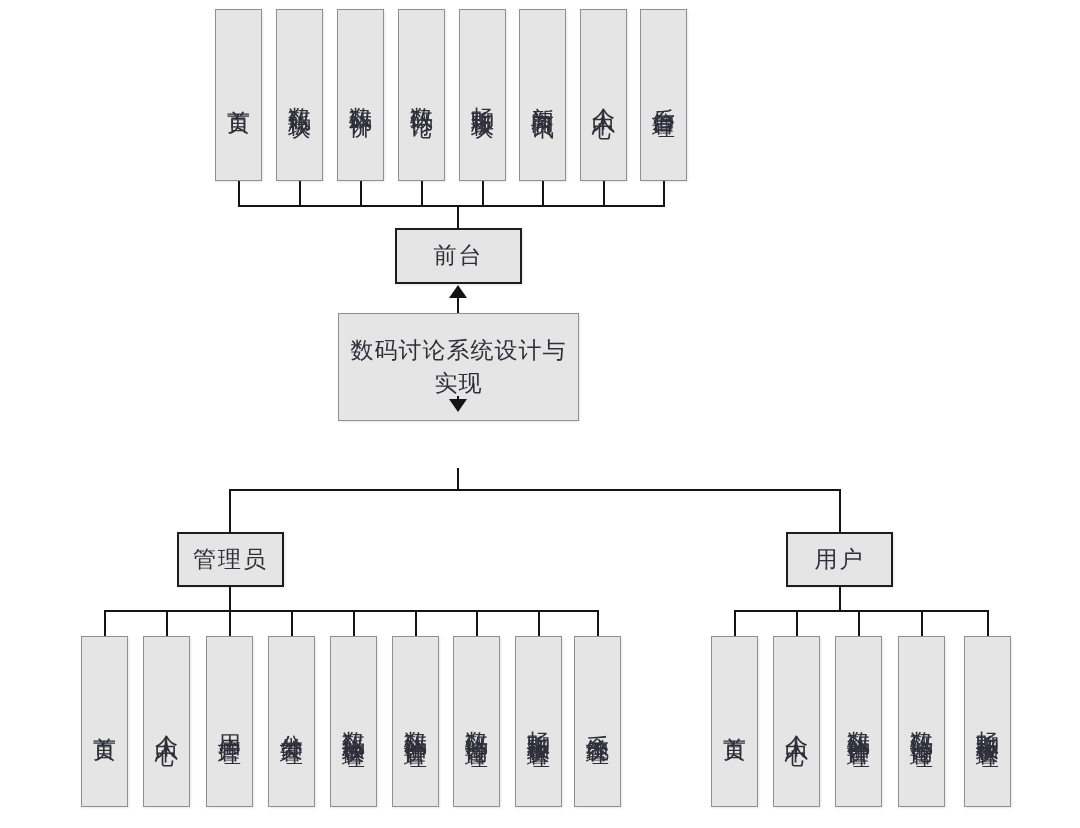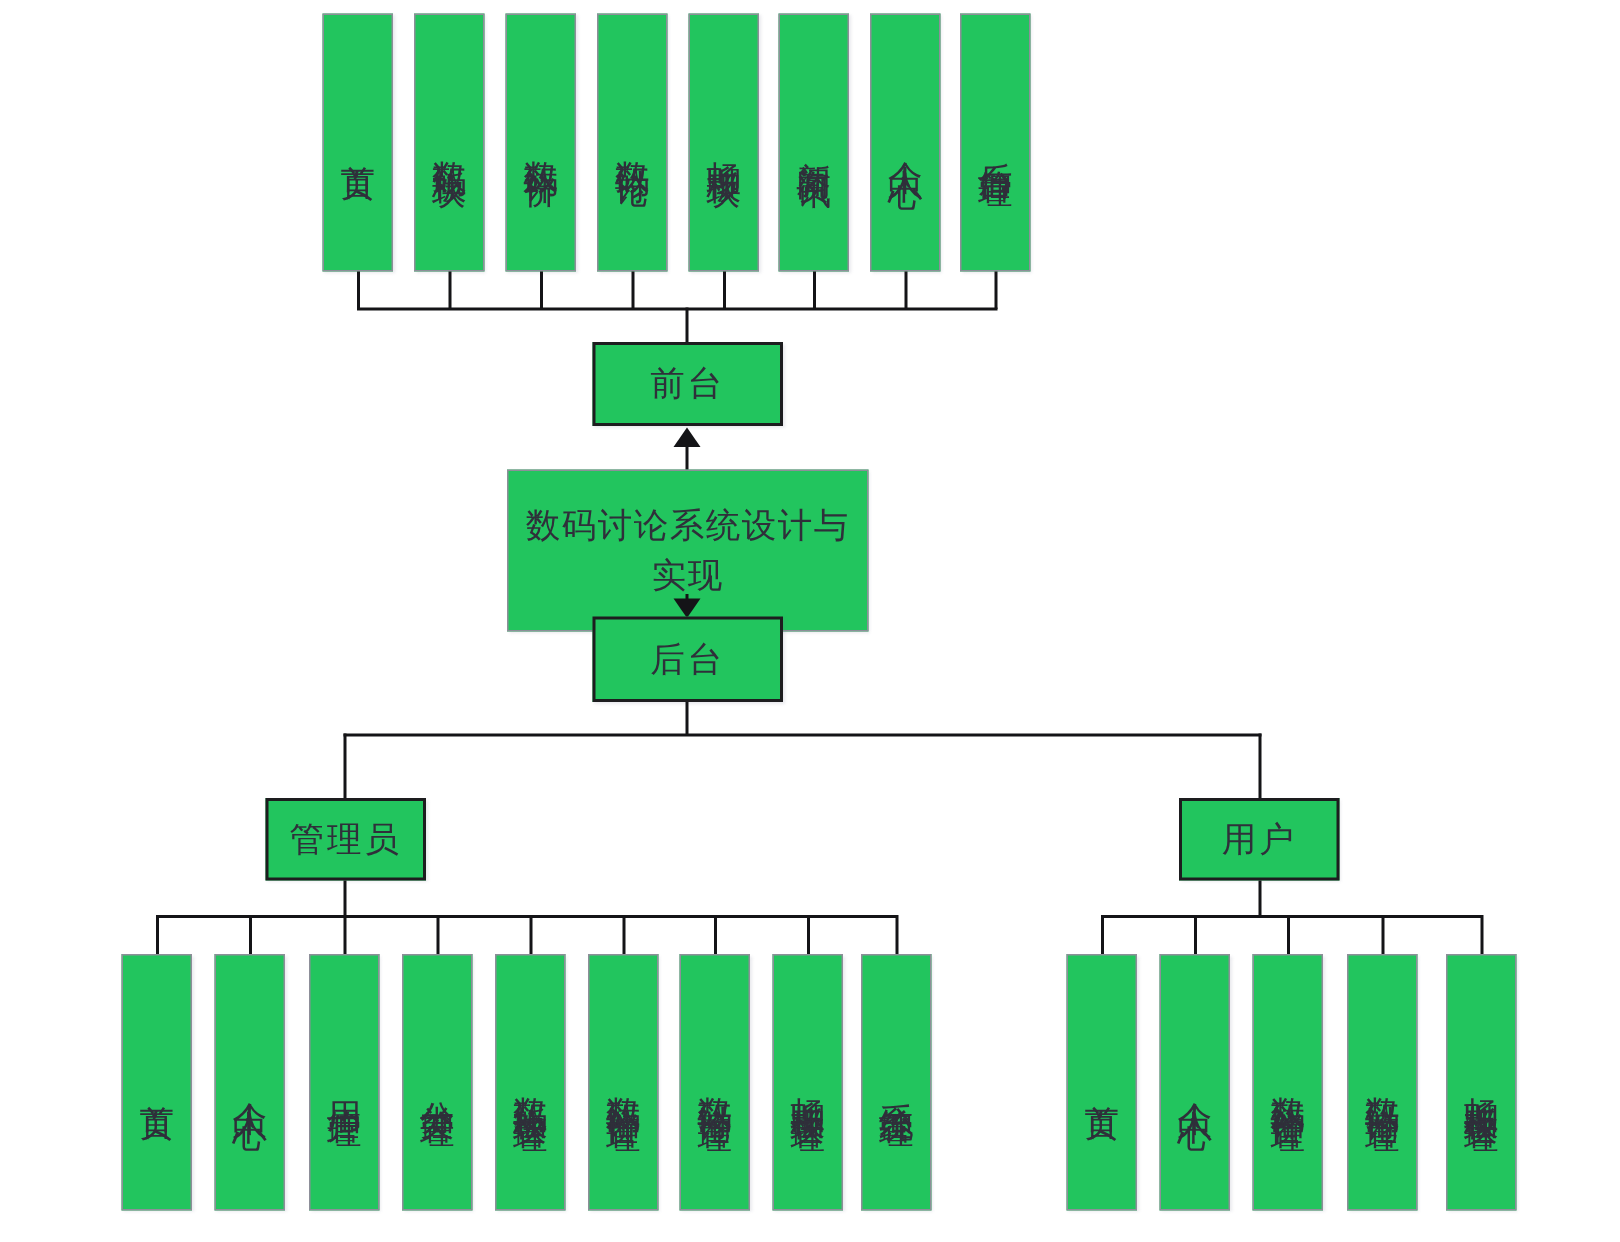--- a/index.html
+++ b/index.html
@@ -16,21 +16,21 @@
     width: 1080px;
     height: 828px;
     background: #ffffff;
     overflow: hidden;
   }
 
   
   .node {
     position: absolute;
     box-sizing: border-box;
-    background: #22c55e;
+    background: #e5e5e5;
     display: flex;
     align-items: center;
     justify-content: center;
     text-align: center;
     line-height: 1.13;
     color: #2f2f3a;
     box-shadow: 1px 1px 2px rgba(120,120,140,0.16);
   }
   .node.thin  { border: 1px solid #8d8f99; }
   .node.bold  { border: 2px solid #1d1d1f; }
@@ -130,23 +130,20 @@
   <div class="ln v" style="left:457px; top:297px; height:18px;"></div>
   <div class="arrow up" style="left:449px; top:285px;"></div>
 
   <div class="node thin title" style="left:338px; top:313px; width:241px; height:108px;">
     <span class="txt">数码讨论系统设计与实现</span>
   </div>
 
   <div class="ln v" style="left:457px; top:396px; height:6px;"></div>
   <div class="arrow down" style="left:449px; top:399px;"></div>
 
-  <div class="node bold horiz" style="left:395px; top:411px; width:127px; height:57px;">
-    <span class="txt">后台</span>
-  </div>
 
   <div class="ln v" style="left:457px; top:468px; height:22px;"></div>
   <div class="ln h" style="left:229px; top:489px; width:612px;"></div>
   <div class="ln v" style="left:229px; top:489px; height:44px;"></div>
   <div class="ln v" style="left:839px; top:489px; height:44px;"></div>
 
   <div class="node bold horiz" style="left:786px; top:532px; width:107px; height:55px;">
     <span class="txt">用户</span>
   </div>
   <div class="node bold horiz" style="left:177px; top:532px; width:107px; height:55px;">

